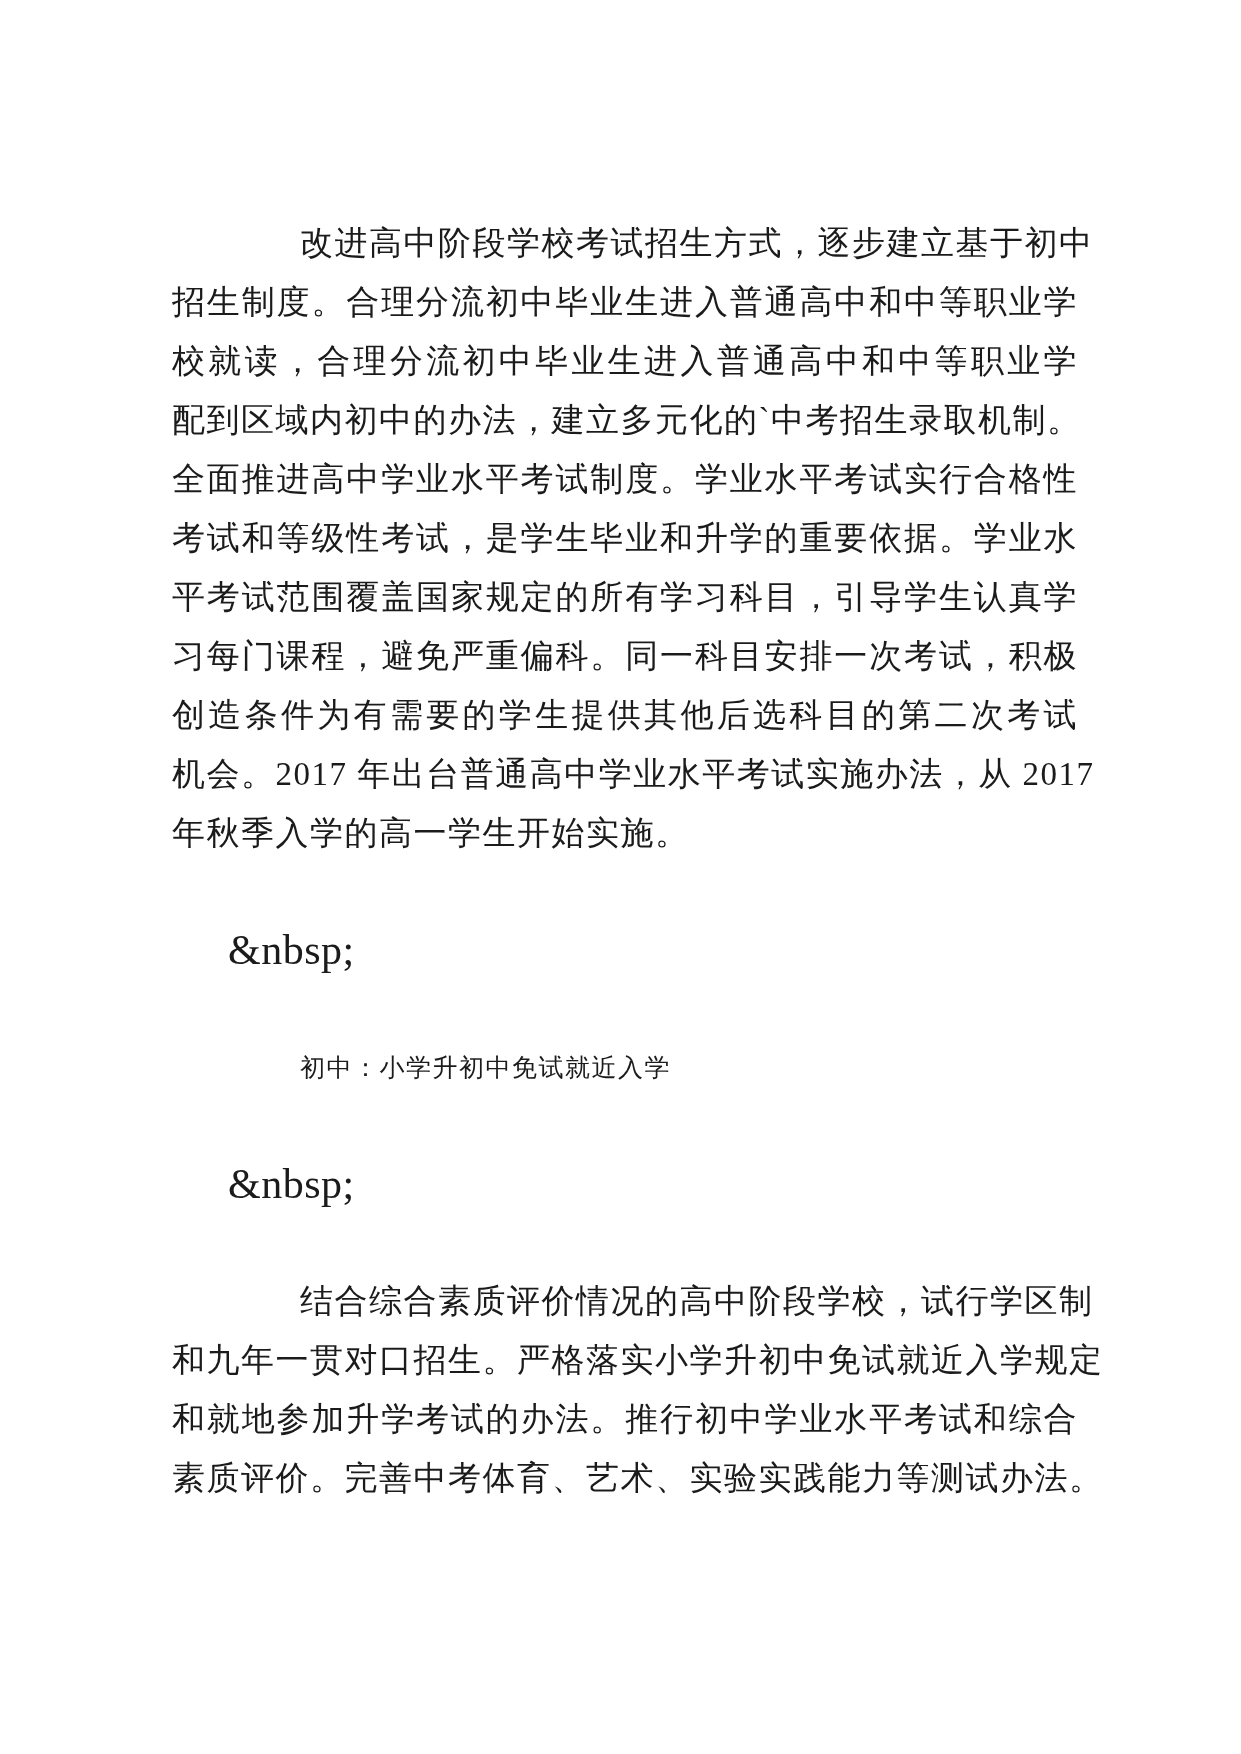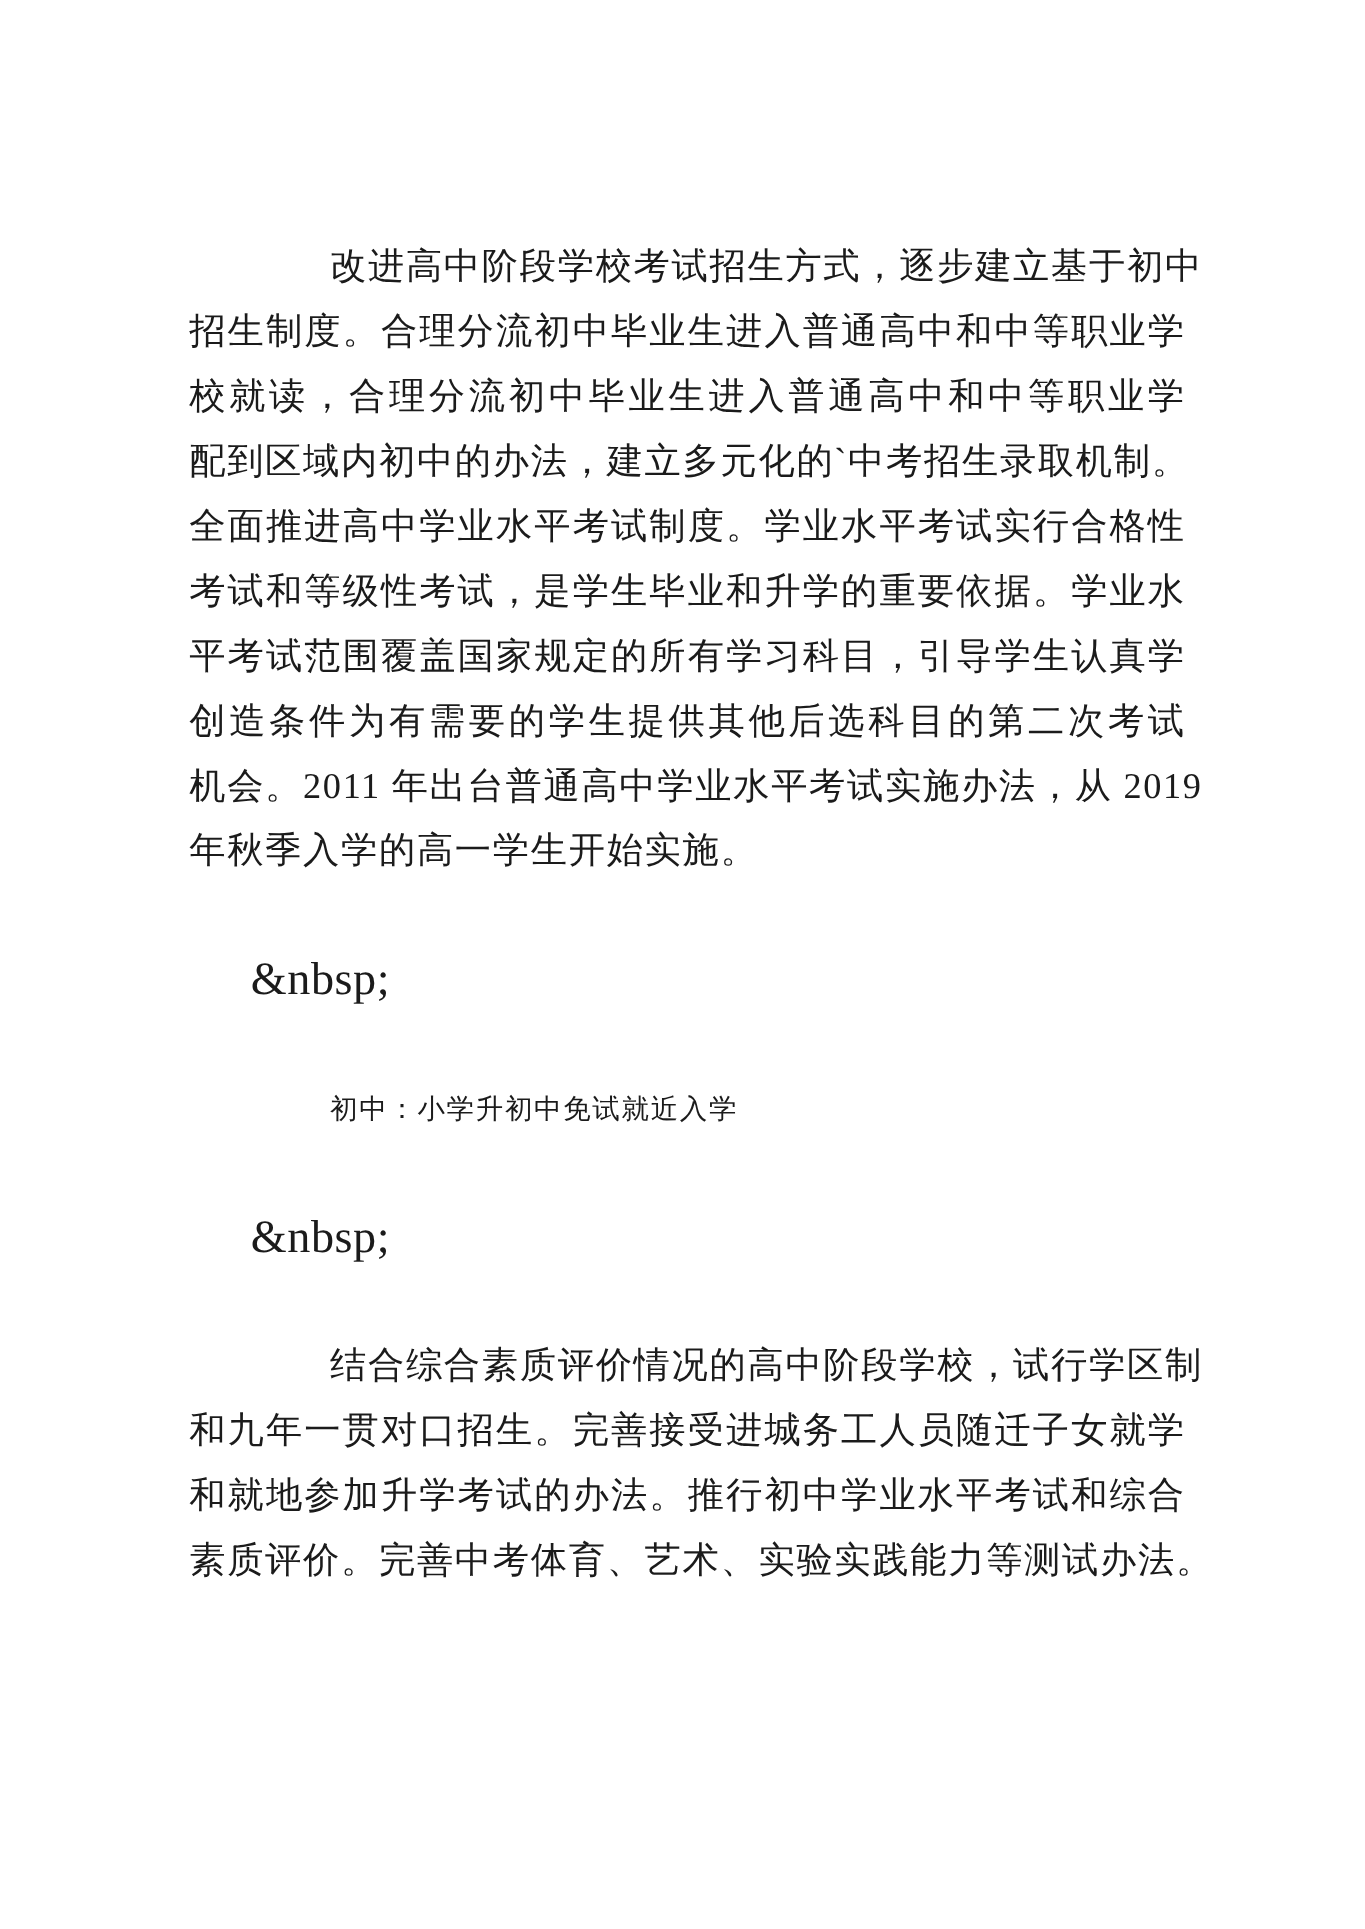--- a/index.html
+++ b/index.html
@@ -56,33 +56,34 @@
 <div class="page">
   <div class="content" id="doc-content" style="color: rgb(27, 27, 27);">
       <div class="block">
         <div class="text-line first-line">改进高中阶段学校考试招生方式，逐步建立基于初中</div>
         <div class="text-line">招生制度。合理分流初中毕业生进入普通高中和中等职业学</div>
         <div class="text-line">校就读，合理分流初中毕业生进入普通高中和中等职业学</div>
         <div class="text-line">配到区域内初中的办法，建立多元化的`中考招生录取机制。</div>
         <div class="text-line">全面推进高中学业水平考试制度。学业水平考试实行合格性</div>
         <div class="text-line">考试和等级性考试，是学生毕业和升学的重要依据。学业水</div>
         <div class="text-line">平考试范围覆盖国家规定的所有学习科目，引导学生认真学</div>
+        <div class="text-line">习每门课程，避免严重偏科。同一科目安排一次考试，积极</div>
         <div class="text-line">创造条件为有需要的学生提供其他后选科目的第二次考试</div>
-        <div class="text-line">机会。2011 年出台普通高中学业水平考试实施办法，从 2019</div>
+        <div class="text-line">机会。2017 年出台普通高中学业水平考试实施办法，从 2017</div>
         <div class="text-line para-last">年秋季入学的高一学生开始实施。</div>
       </div>
       <div class="block">
         <div class="nbsp-line">&amp;nbsp;</div>
       </div>
       <div class="block">
         <div class="heading-line">初中：小学升初中免试就近入学</div>
       </div>
       <div class="block">
         <div class="nbsp-line">&amp;nbsp;</div>
       </div>
       <div class="block">
         <div class="text-line first-line">结合综合素质评价情况的高中阶段学校，试行学区制</div>
-        <div class="text-line">和九年一贯对口招生。完善接受进城务工人员随迁子女就学</div>
+        <div class="text-line">和九年一贯对口招生。严格落实小学升初中免试就近入学规定</div>
         <div class="text-line">和就地参加升学考试的办法。推行初中学业水平考试和综合</div>
         <div class="text-line para-last">素质评价。完善中考体育、艺术、实验实践能力等测试办法。</div>
       </div>
     </div>
 </div>
 
 </body></html>

